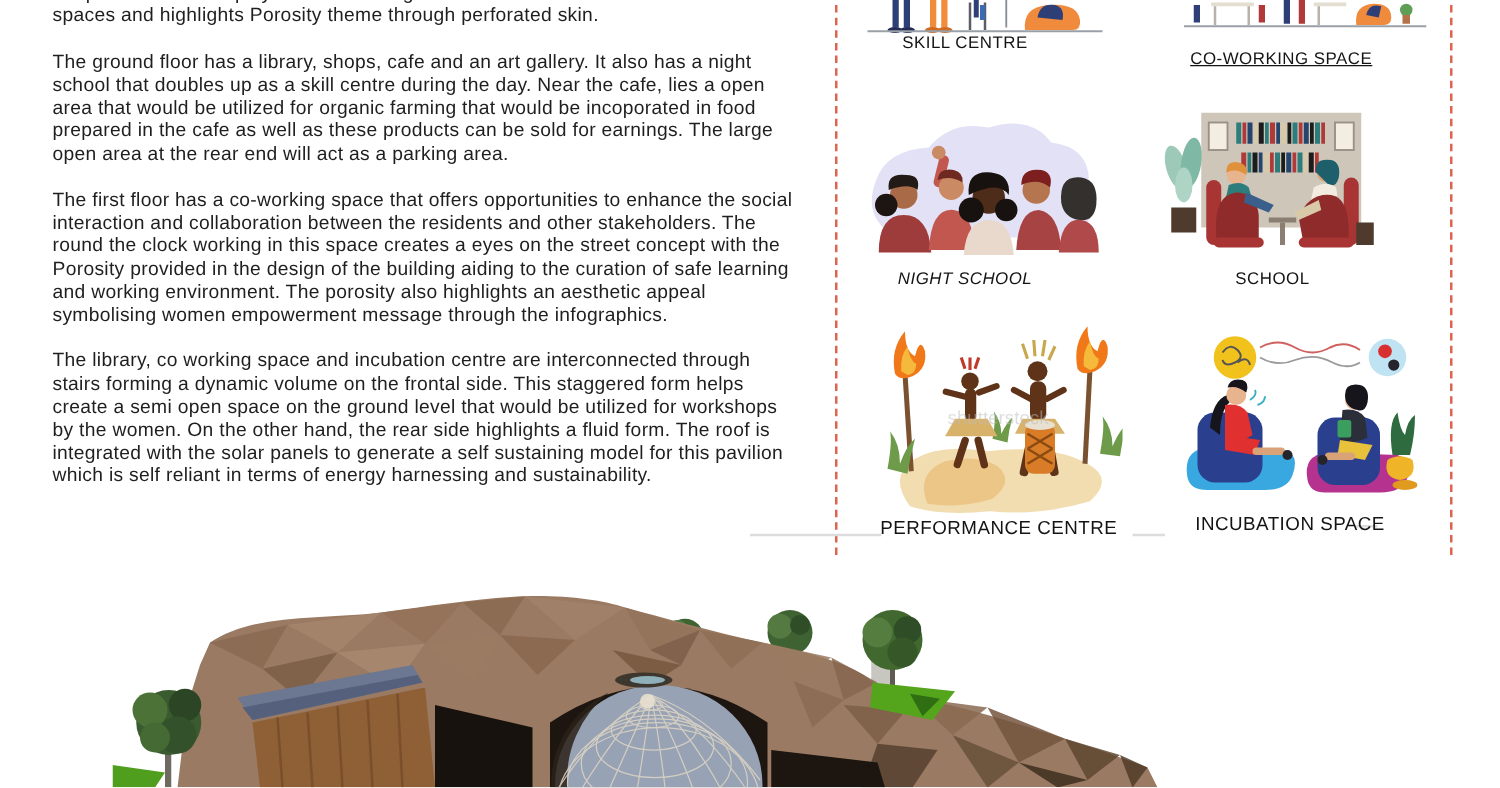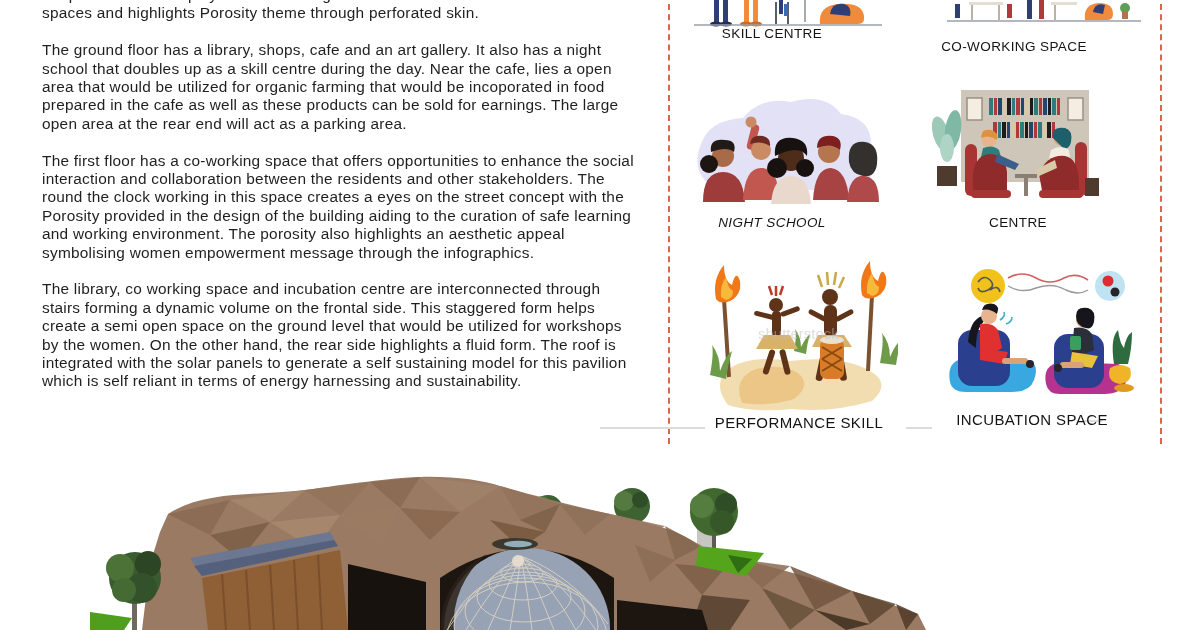--- a/index.html
+++ b/index.html
@@ -67,21 +67,21 @@
       <rect x="80" y="0" width="5" height="19" fill="#2e3f77"></rect>
         <rect x="92" y="0" width="5" height="19" fill="#b03a3a"></rect>
       <rect x="104" y="2" width="26" height="3" fill="#e4ddd2"></rect>
       <line x1="108" y1="5" x2="108" y2="20" stroke="#b8b2a8" stroke-width="2"></line>
       <path d="M138 20 Q136 4 152 3 Q166 3 166 14 Q166 20 160 20 Z" fill="#f08a3c"></path>
       <path d="M146 12 Q148 2 158 5 L156 14 Z" fill="#2e3f77"></path>
       <circle cx="178" cy="8" r="5" fill="#5f9e55"></circle>
         <rect x="175" y="12" width="6" height="7" fill="#b5714a"></rect>
       <line x1="0" y1="21" x2="194" y2="21" stroke="#9aa0a8" stroke-width="1.6"></line>
     </svg>
-    <div class="cell-label" style="left:344px;top:45px;">CO-WORKING SPACE</div>
+    <div class="cell-label" style="left:355px;top:45px;text-decoration:underline;">CO-WORKING SPACE</div>
 
     <svg class="ill" style="left:17px;top:96px;" width="202" height="116" viewBox="0 0 202 116">
       <path d="M30 100 Q2 84 14 54 Q22 30 56 28 Q74 6 104 12 Q138 2 154 24 Q186 28 184 58 Q196 86 168 100 Z" fill="#e3e1f5"></path>
 
       <g>
         <circle cx="36" cy="66" r="11" fill="#a96a48"></circle>
         <path d="M24 62 Q22 48 38 50 Q50 50 47 62 Q40 56 24 62Z" fill="#221a16"></path>
         <circle cx="22" cy="74" r="9" fill="#1d1512"></circle>
         <path d="M16 112 Q16 82 36 82 Q56 82 58 112 Z" fill="#9e3b3b"></path>
       </g>
@@ -167,21 +167,21 @@
       <path d="M126 48 Q124 36 138 38 Q146 40 144 52 Q142 60 136 58 Z" fill="#1d5f6b"></path>
       <path d="M124 60 Q134 54 142 60 L144 76 L120 78 Z" fill="#f2ece0"></path>
       <rect x="148" y="52" width="12" height="54" rx="6" fill="#a83434"></rect>
       <path d="M112 84 Q120 64 138 66 Q152 68 152 96 L152 106 L116 106 Z" fill="#8f2b2b"></path>
       <rect x="112" y="100" width="44" height="8" rx="4" fill="#a83434"></rect>
       <path d="M128 70 L108 80 L112 86 L130 78 Z" fill="#d8c9a8"></path>
       <rect x="88" y="84" width="22" height="4" fill="#8a7f72"></rect>
         <rect x="97" y="88" width="4" height="18" fill="#8a7f72"></rect>
       <rect x="158" y="88" width="14" height="18" fill="#4e3b2e"></rect>
     </svg>
-    <div class="cell-label" style="left:348px;top:221px;">CENTRE</div>
+    <div class="cell-label" style="left:348px;top:221px;">SCHOOL</div>
 
     <svg class="ill" style="left:32px;top:261px;" width="196" height="158" viewBox="0 0 196 158">
       <path d="M26 150 Q8 126 30 112 Q50 100 88 106 Q140 100 168 116 Q190 128 170 146 Q130 158 90 154 Q50 158 26 150Z" fill="#f2ddb0"></path>
       <path d="M40 148 Q30 124 54 114 Q80 108 96 118 Q110 130 92 144 Q66 152 40 148Z" fill="#eac07c" opacity="0.8"></path>
 
       <line x1="22" y1="44" x2="27" y2="122" stroke="#7a5230" stroke-width="4"></line>
       <path d="M14 44 Q10 24 22 10 Q22 26 30 30 Q34 14 38 26 Q40 40 28 46 Q18 50 14 44Z" fill="#f07818"></path>
       <path d="M19 42 Q18 30 24 22 Q26 34 31 36 Q31 44 24 45Z" fill="#f5b93c"></path>
       <line x1="170" y1="40" x2="166" y2="116" stroke="#7a5230" stroke-width="4"></line>
       <path d="M160 40 Q156 20 168 6 Q168 22 176 26 Q180 10 184 22 Q186 36 174 42 Q164 46 160 40Z" fill="#f07818"></path>
@@ -210,21 +210,21 @@
         <rect x="132" y="58" width="20" height="5" rx="2.5" transform="rotate(-28 142 60)"></rect>
         <rect x="116" y="98" width="7" height="28" rx="3" transform="rotate(12 119 112)"></rect>
         <rect x="136" y="98" width="7" height="28" rx="3" transform="rotate(-10 139 112)"></rect>
       </g>
       <path d="M116 80 L142 80 L150 92 L110 92 Z" fill="#d9b26a"></path>
       <rect x="118" y="84" width="24" height="40" rx="7" fill="#d97c28"></rect>
       <ellipse cx="130" cy="85" rx="12" ry="4" fill="#e8e0d0"></ellipse>
       <path d="M120 92 L140 104 M140 92 L120 104 M120 104 L140 116 M140 104 L120 116" stroke="#8a4a12" stroke-width="2"></path>
       <text x="56" y="84" font-size="15" fill="#bdbdbd" opacity="0.5">shutterstock</text>
     </svg>
-    <div class="cell-label big" style="left:129px;top:420px;">PERFORMANCE SKILL</div>
+    <div class="cell-label big" style="left:129px;top:420px;">PERFORMANCE CENTRE</div>
 
     <svg class="ill" style="left:272px;top:270px;" width="192" height="138" viewBox="0 0 192 138">
 
       <circle cx="46" cy="22" r="17" fill="#f2c21c"></circle>
       <path d="M36 18 q6 -8 12 -2 q6 6 -2 10 q-8 4 -10 -2 M48 26 q8 -6 10 2" stroke="#555" stroke-width="1.6" fill="none"></path>
       <circle cx="168" cy="22" r="15" fill="#bfe3f2"></circle>
       <circle cx="166" cy="17" r="5.5" fill="#d83030"></circle>
         <circle cx="173" cy="28" r="4.5" fill="#26242b"></circle>
       <path d="M66 14 q14 -8 28 0 q14 8 28 0 q12 -6 24 2" stroke="#d06060" stroke-width="1.6" fill="none"></path>
       <path d="M66 22 q14 8 28 2 q16 -6 30 2 q12 6 22 0" stroke="#9a9a9a" stroke-width="1.4" fill="none"></path>

